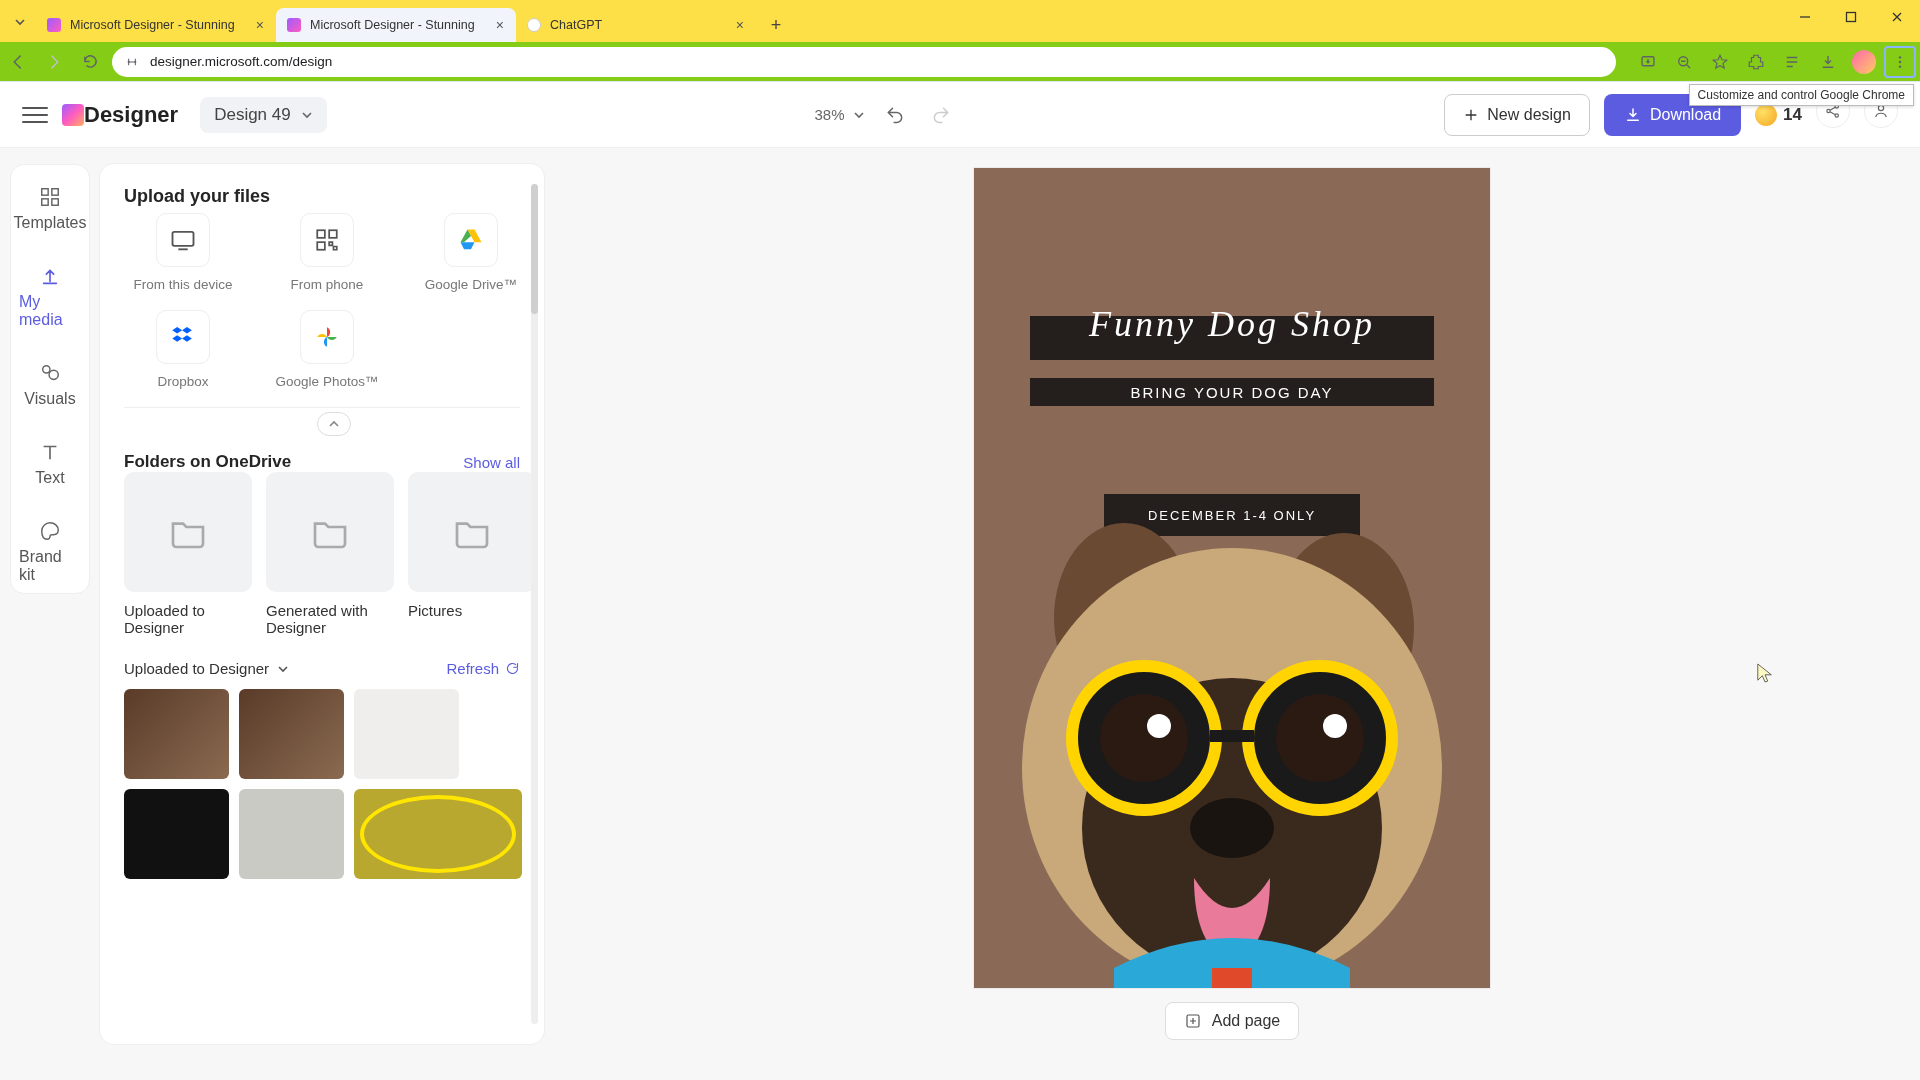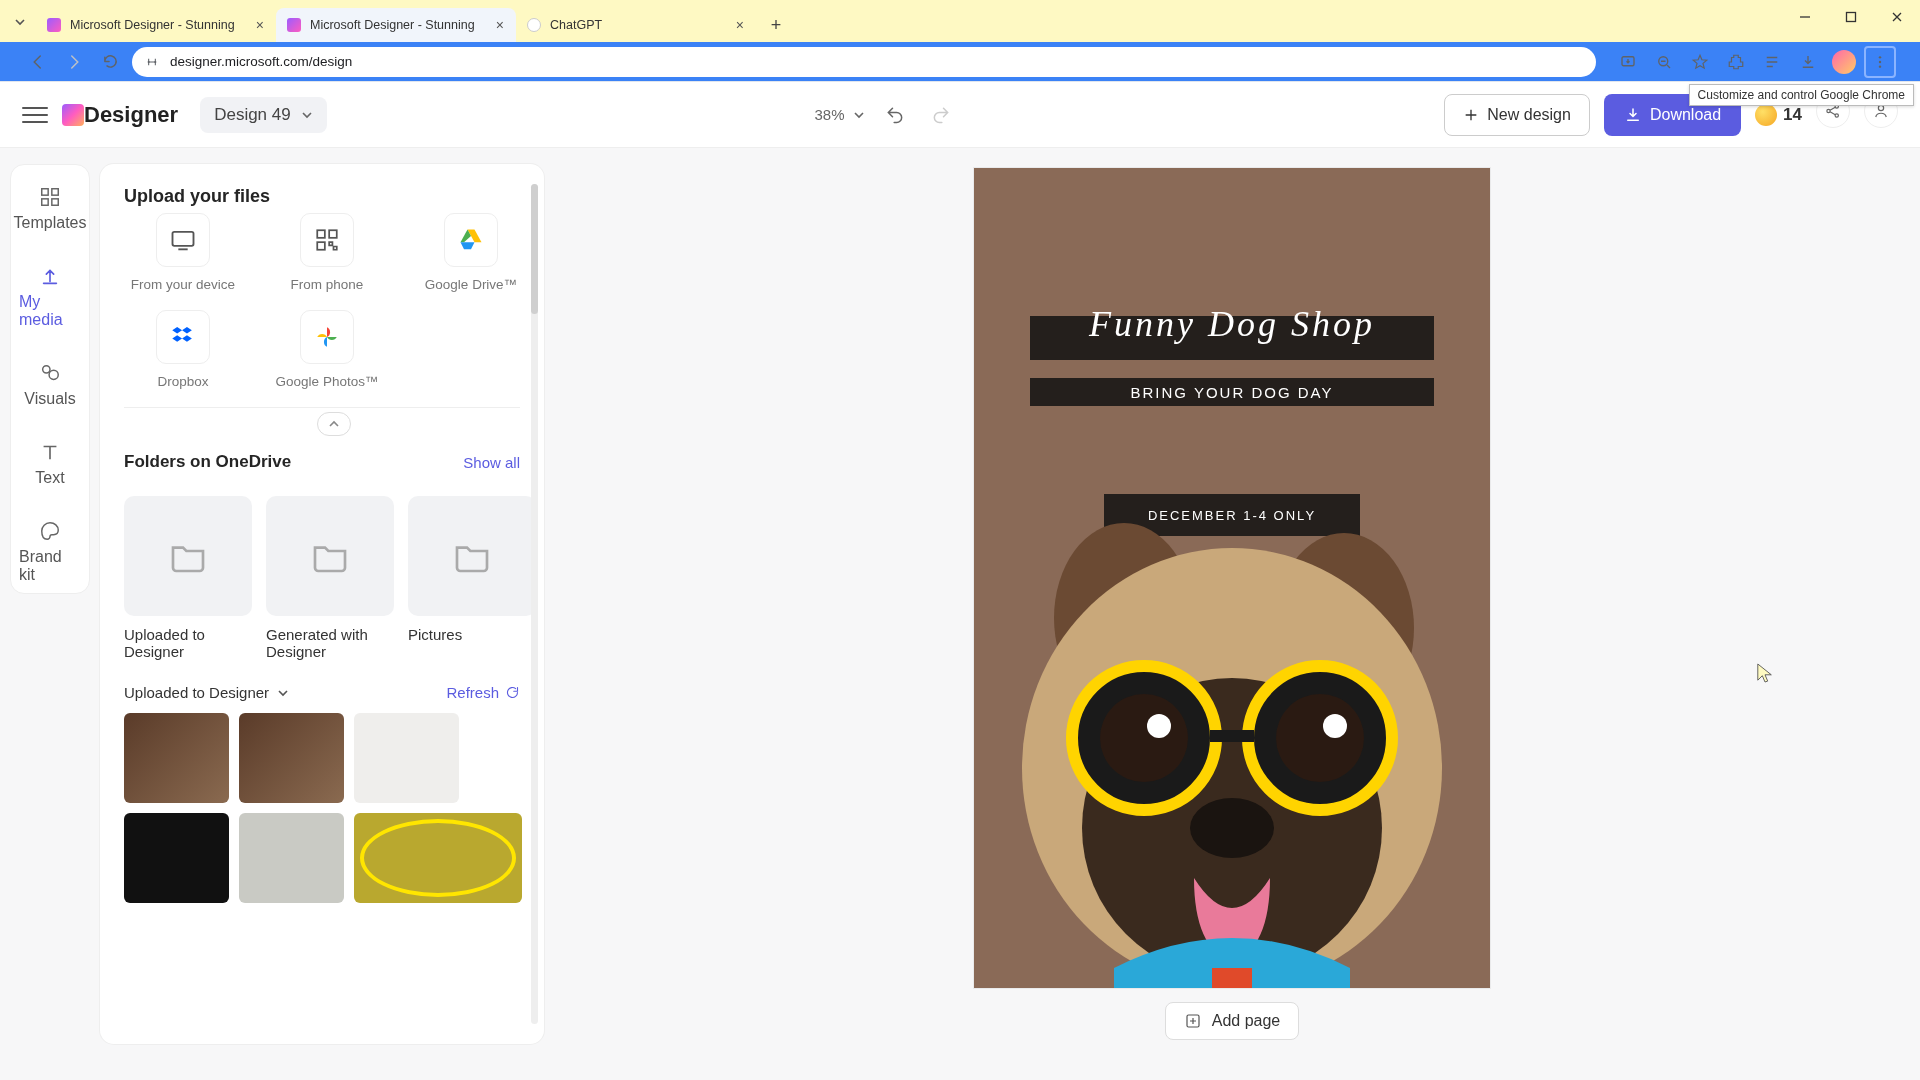--- a/index.html
+++ b/index.html
@@ -1,28 +1,28 @@
 <!DOCTYPE html>
 <html><head>
 <meta charset="utf-8">
 <style>
 *{box-sizing:border-box;margin:0;padding:0;font-family:"Segoe UI",Arial,sans-serif}
 body{width:1920px;height:1080px;overflow:hidden;background:#fff;transform-origin:top left}
 
-.titlebar{height:42px;background:#fef9c3;display:flex;align-items:flex-end;padding-left:10px;position:relative}
+.titlebar{height:42px;background:#fde047;display:flex;align-items:flex-end;padding-left:10px;position:relative}
 .tabs-dd{width:20px;height:20px;display:flex;align-items:center;justify-content:center;margin-bottom:10px;margin-right:6px;color:#444}
 .tab{height:34px;min-width:240px;max-width:240px;display:flex;align-items:center;padding:0 10px;border-radius:8px 8px 0 0;font-size:12.5px;color:#333;gap:8px;position:relative}
 .tab.active{background:#f1f5fb}
 .tab .fav{width:16px;height:16px;border-radius:3px;display:flex;align-items:center;justify-content:center}
 .tab .title{flex:1;white-space:nowrap;overflow:hidden;text-overflow:ellipsis}
 .tab .x{color:#555;font-size:14px;padding:0 2px}
 .newtab{width:28px;height:28px;display:flex;align-items:center;justify-content:center;margin-left:6px;margin-bottom:3px;color:#444;font-size:18px}
 .winbtns{position:absolute;right:0;top:0;display:flex}
 .winbtn{width:46px;height:34px;display:flex;align-items:center;justify-content:center;color:#333}
-.toolbar{height:40px;background:#3b82f6;display:flex;align-items:center;padding:0 24px;gap:8px;border-bottom:1px solid #e1e6ee}
+.toolbar{height:40px;background:#84cc16;display:flex;align-items:center;padding:0 4px;gap:8px;border-bottom:1px solid #e1e6ee}
 .navbtn{width:28px;height:28px;display:flex;align-items:center;justify-content:center;color:#5f6368;border-radius:50%}
 .navbtn.dis{color:#b4b9c2}
 .omnibox{flex:1;height:30px;background:#fff;border-radius:15px;display:flex;align-items:center;padding:0 12px;gap:10px;font-size:13.5px;color:#202124}
 .om-ico{color:#5f6368;font-size:14px}
 .acts{display:flex;align-items:center;gap:4px;margin-left:8px}
 .act{width:32px;height:32px;display:flex;align-items:center;justify-content:center;color:#5f6368;border-radius:50%}
 .avatar{width:24px;height:24px;border-radius:50%;background:linear-gradient(135deg,#f6a,#fc6)}
 .menu3{width:32px;height:32px;border:2px solid #8bb4ff;border-radius:4px;display:flex;align-items:center;justify-content:center;color:#5f6368}
 .tooltip{position:absolute;right:6px;top:84px;background:#fff;border:1px solid #bbb;padding:3px 8px;font-size:12px;color:#333;z-index:99;box-shadow:0 1px 3px rgba(0,0,0,.15)}
 
@@ -50,21 +50,21 @@
 .railit.active{color:#5b5ce0}
 .railit .ri{width:24px;height:24px;display:flex;align-items:center;justify-content:center;font-size:20px}
 .panel{width:444px;background:#fff;border-radius:14px;margin:16px 0 0 10px;height:880px;padding:22px 0 22px 24px;position:relative;box-shadow:0 0 0 1px #eee}
 .panel-scroll{position:absolute;right:6px;top:20px;bottom:20px;width:7px;background:#eee;border-radius:4px}
 .panel-scroll::before{content:"";position:absolute;left:0;top:0;width:7px;height:130px;background:#cfcfcf;border-radius:4px}
 .ptitle{font-size:18px;font-weight:700;color:#252525;margin-bottom:6px}
 .up-row{display:flex;gap:26px;margin-bottom:18px}
 .up-it{width:118px;display:flex;flex-direction:column;align-items:center;gap:10px;font-size:13.5px;color:#777;text-align:center}
 .up-ico{width:54px;height:54px;border-radius:10px;background:#fff;border:1px solid #eee;display:flex;align-items:center;justify-content:center;color:#555;font-size:22px}
 .collapse{width:34px;height:24px;border-radius:14px;background:#fff;border:1px solid #ddd;display:flex;align-items:center;justify-content:center;color:#888;margin:4px auto 16px}
-.sechdr{display:flex;align-items:center;justify-content:space-between;padding-right:24px;margin-bottom:24px}
+.sechdr{display:flex;align-items:center;justify-content:space-between;padding-right:24px;margin-bottom:0}
 .sechdr h3{font-size:17px;font-weight:700;color:#252525}
 .showall{color:#5b5ce0;font-size:15px}
 .folders{display:flex;gap:14px}
 .folder{width:128px;height:120px;background:#f1f2f4;border-radius:10px;display:flex;align-items:center;justify-content:center;color:#999;font-size:34px}
 .flbl{width:128px;font-size:15px;color:#333;margin-top:10px}
 .uhdr{display:flex;align-items:center;justify-content:space-between;padding-right:24px;margin:24px 0 12px}
 .uhdr .lft{display:flex;align-items:center;gap:8px;font-size:15px;color:#333}
 .refresh{color:#5b5ce0;font-size:15px;display:flex;align-items:center;gap:6px}
 .grid{display:flex;flex-wrap:wrap;gap:10px;padding-right:16px}
 .thumb{width:105px;height:90px;border-radius:6px;background:#555}
@@ -331,21 +331,21 @@
       <div class="panel-scroll"></div>
       <div class="ptitle">Upload your files</div>
       <div class="up-row">
         <div class="up-it">
           <div class="up-ico">
               <svg width="28" height="28" viewBox="0 0 24 24">
                 <rect x="3" y="5" width="18" height="12" rx="1.5" stroke="#555" stroke-width="1.6" fill="none"></rect>
                 <path d="M8 20h8" stroke="#555" stroke-width="1.6"></path>
               </svg>
             </div>
-          <span>From your device</span>
+          <span>From this device</span>
         </div>
         <div class="up-it">
           <div class="up-ico">
               <svg width="26" height="26" viewBox="0 0 24 24">
                 <rect x="3" y="3" width="7" height="7" stroke="#555" stroke-width="1.6" fill="none"></rect>
                 <rect x="14" y="3" width="7" height="7" stroke="#555" stroke-width="1.6" fill="none"></rect>
                 <rect x="3" y="14" width="7" height="7" stroke="#555" stroke-width="1.6" fill="none"></rect>
                 <path d="M14 14h3v3h-3zM18 18h3v3h-3z" stroke="#555" stroke-width="1.6" fill="none"></path>
               </svg>
             </div>

